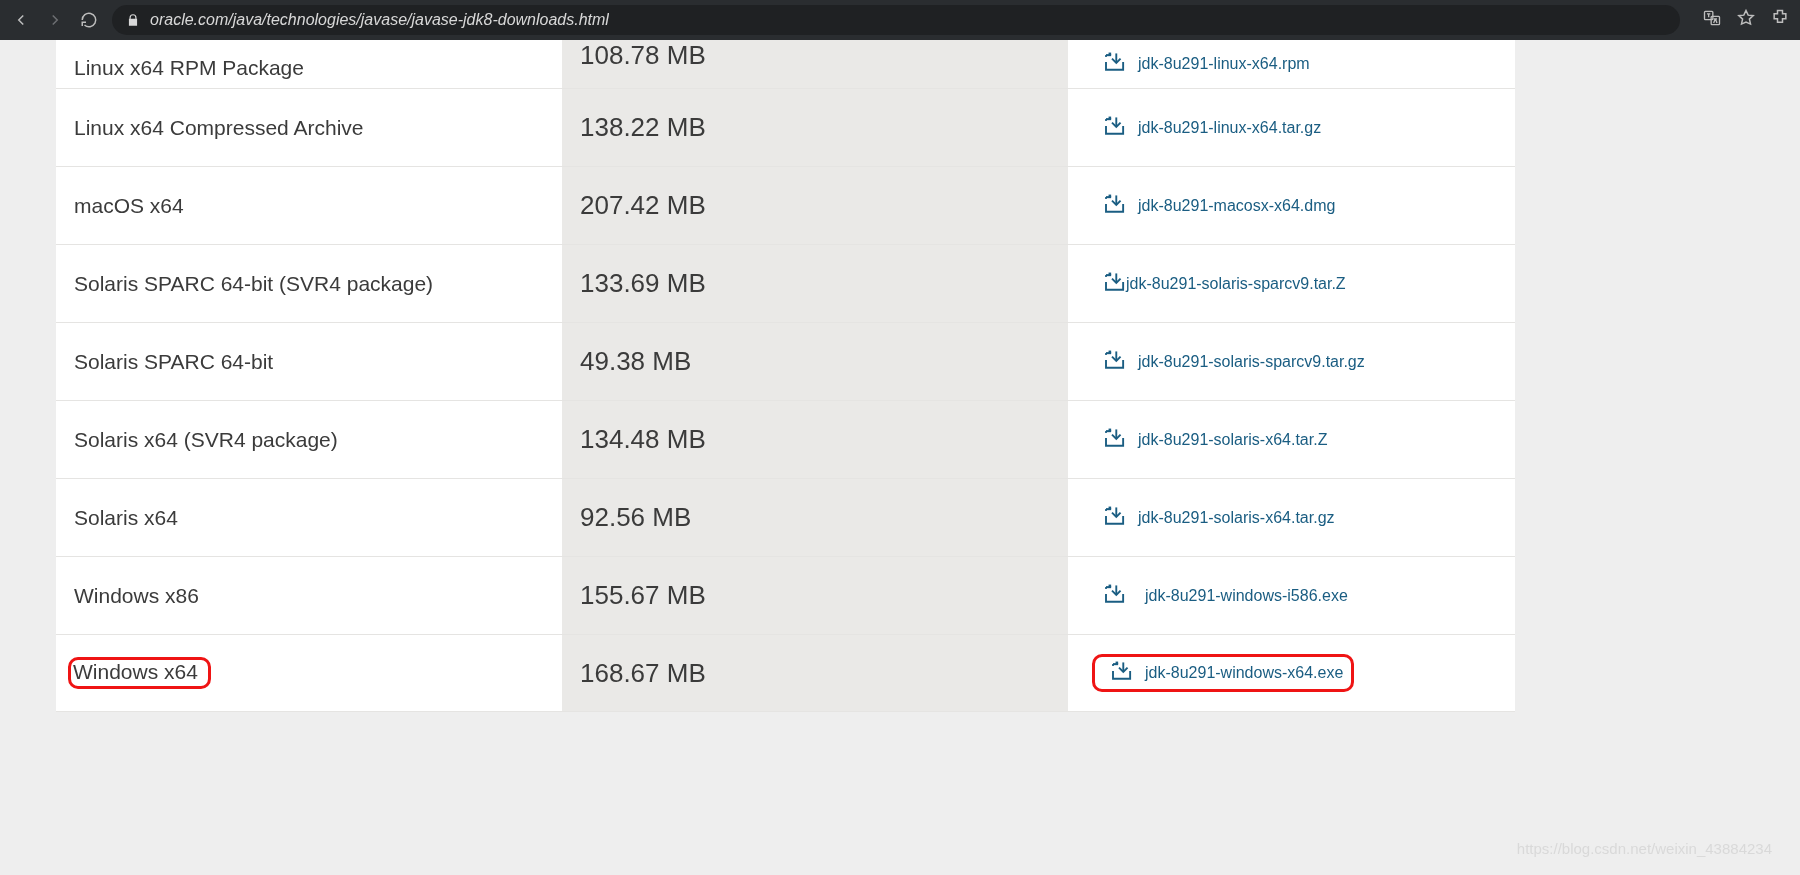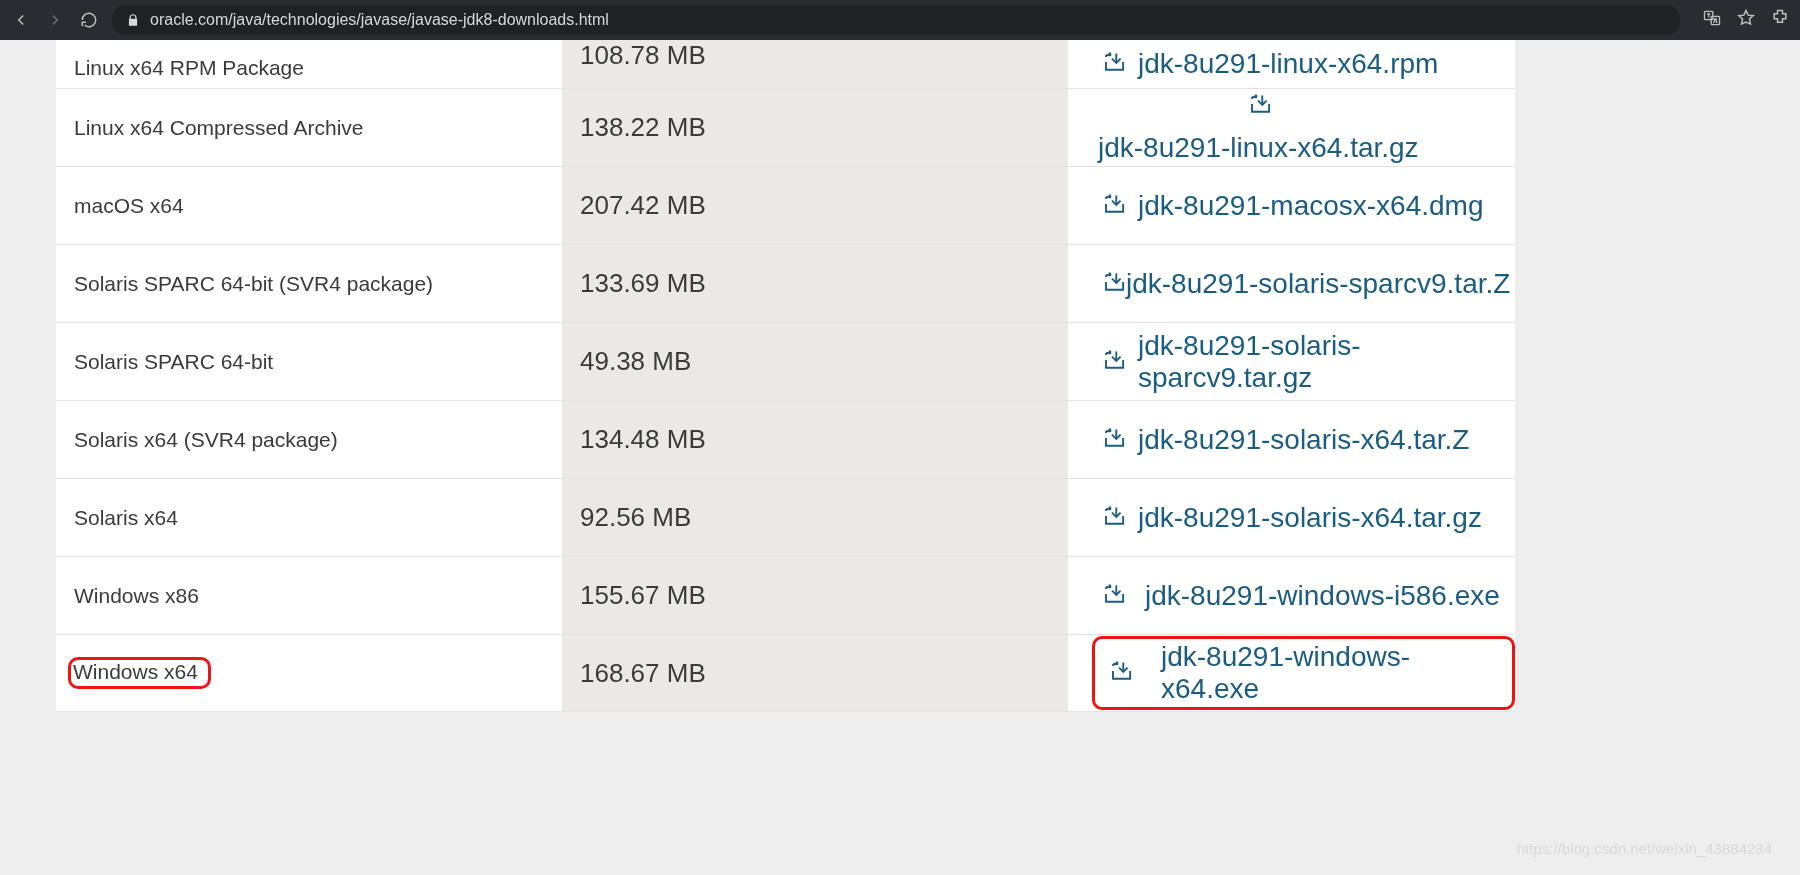--- a/index.html
+++ b/index.html
@@ -29,21 +29,21 @@
     color:#bdbdbd;
   }
   .chrome-btn svg{width:18px;height:18px;}
   .chrome-btn.disabled{color:#6d6f72;}
   .addr-wrap{
     flex:1;display:flex;align-items:center;gap:10px;
     background:#1f2123;border-radius:20px;height:30px;padding:0 14px;
     color:#d8d8d8;font-size:16px;
   }
   .lock-icon{width:14px;height:14px;color:#d8d8d8;}
-  .url-text{white-space:nowrap;overflow:hidden;}
+  .url-text{white-space:nowrap;overflow:hidden;font-style:italic;}
   .chrome-right{display:flex;align-items:center;gap:14px;margin-left:10px;}
   .chrome-right svg{width:20px;height:20px;color:#bdbdbd;}
   
   .page{height:835px;overflow:hidden;}
   .table-wrap{
     width:1459px;
     margin-left:56px;
     background:var(--row-bg);
   }
   .row{
@@ -65,21 +65,21 @@
     background:var(--size-bg);
     display:flex;align-items:center;height:100%;
   }
   .row:first-child .col-size{align-items:flex-start;padding-top:0;}
   .col-dl{
     width:447px;padding-left:30px;
     display:flex;align-items:center;height:100%;
     gap:12px;
   }
   .dl-icon{width:28px;height:24px;color:var(--link);flex-shrink:0;}
-  .dl-link{font-size:28px;color:var(--link);text-decoration:none;}
+  .dl-link{font-size:16px;color:var(--link);text-decoration:none;}
   .highlight-box{
     border:3px solid var(--highlight);
     border-radius:10px;
     padding:0 10px 2px 2px;
     display:inline-flex;align-items:center;
     margin-left:-6px;
   }
   .highlight-box.dl{padding:2px 8px 2px 4px;}
   .watermark{
     position:fixed;right:28px;bottom:18px;
@@ -158,21 +158,21 @@
         </div>
       </div>
       <div class="row">
         <div class="col-name">
           <span>Linux x64 Compressed Archive</span>
         </div>
         <div class="col-size">
           <span>138.22 MB</span>
         </div>
         <div class="col-dl">
-          <span style="display: inline-flex; align-items: center; gap: 12px; flex-direction: column;">
+          <span style="display: inline-flex; align-items: center; gap: 12px;">
             <span><svg class="dl-icon" viewBox="0 0 32 28" fill="none" stroke="currentColor" stroke-width="2.2">
   <path d="M21 4v11"></path>
   <path d="M16 10l5 5 5-5"></path>
   <path d="M9 14v9h20v-9"></path>
   <path d="M9 6h6" stroke-width="2.4"></path>
   <rect x="12" y="3" width="3" height="3" fill="currentColor" stroke="none"></rect>
   <path d="M9 6v2" stroke-width="2.4"></path>
 </svg></span>
             <a class="dl-link" href="#">jdk-8u291-linux-x64.tar.gz</a>
           </span>
@@ -307,21 +307,21 @@
       <div class="row">
         <div class="col-name">
           <span class="highlight-box">
             <span>Windows x64</span>
           </span>
         </div>
         <div class="col-size">
           <span>168.67 MB</span>
         </div>
         <div class="col-dl">
-          <span class="highlight-box dl" style="display: inline-flex; align-items: center; gap: 28px; padding-left: 10px;">
+          <span class="highlight-box dl" style="display: inline-flex; align-items: center; gap: 12px; padding-left: 10px;">
             <span><svg class="dl-icon" viewBox="0 0 32 28" fill="none" stroke="currentColor" stroke-width="2.2">
   <path d="M21 4v11"></path>
   <path d="M16 10l5 5 5-5"></path>
   <path d="M9 14v9h20v-9"></path>
   <path d="M9 6h6" stroke-width="2.4"></path>
   <rect x="12" y="3" width="3" height="3" fill="currentColor" stroke="none"></rect>
   <path d="M9 6v2" stroke-width="2.4"></path>
 </svg></span>
             <a class="dl-link" href="#">jdk-8u291-windows-x64.exe</a>
           </span>

